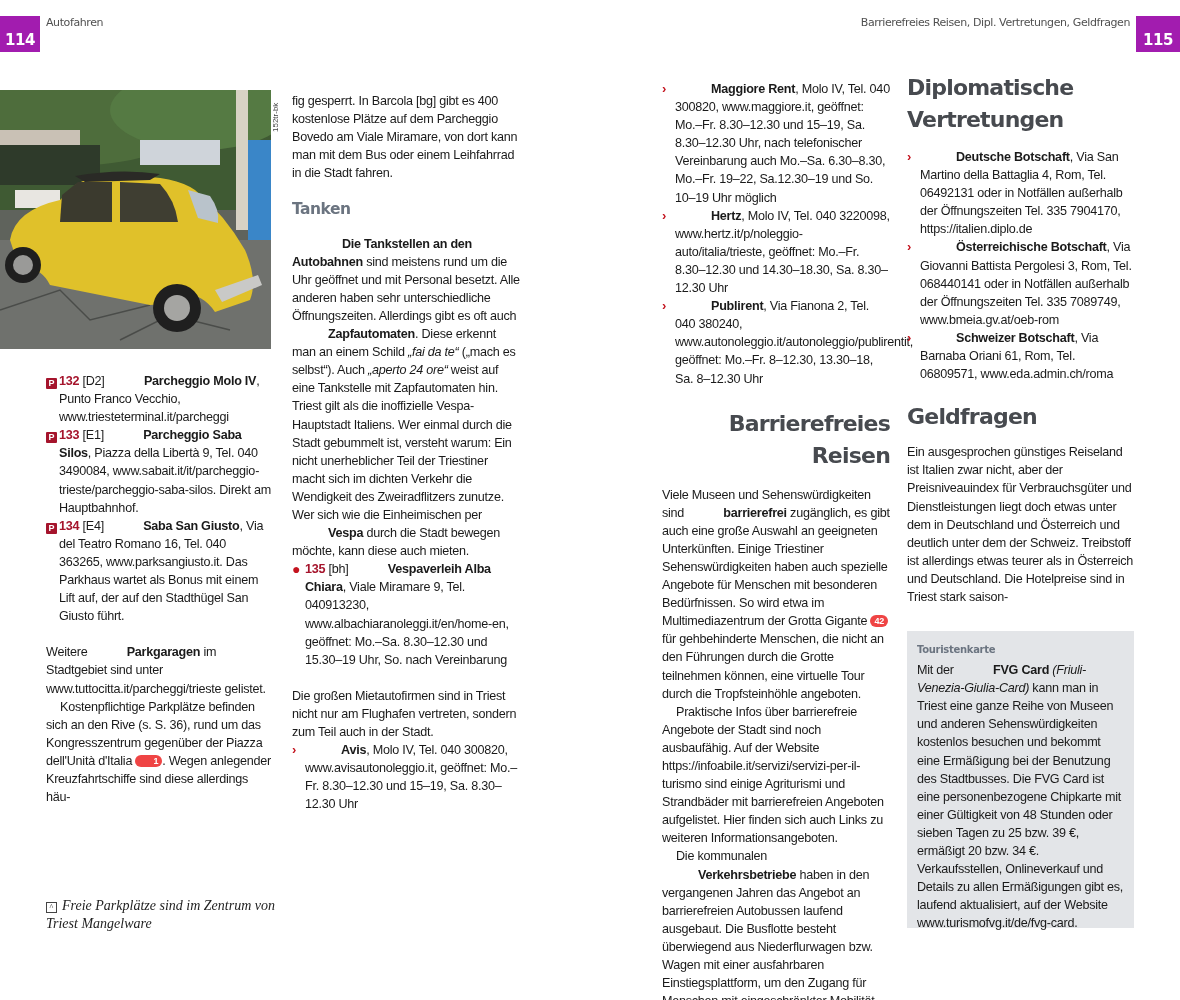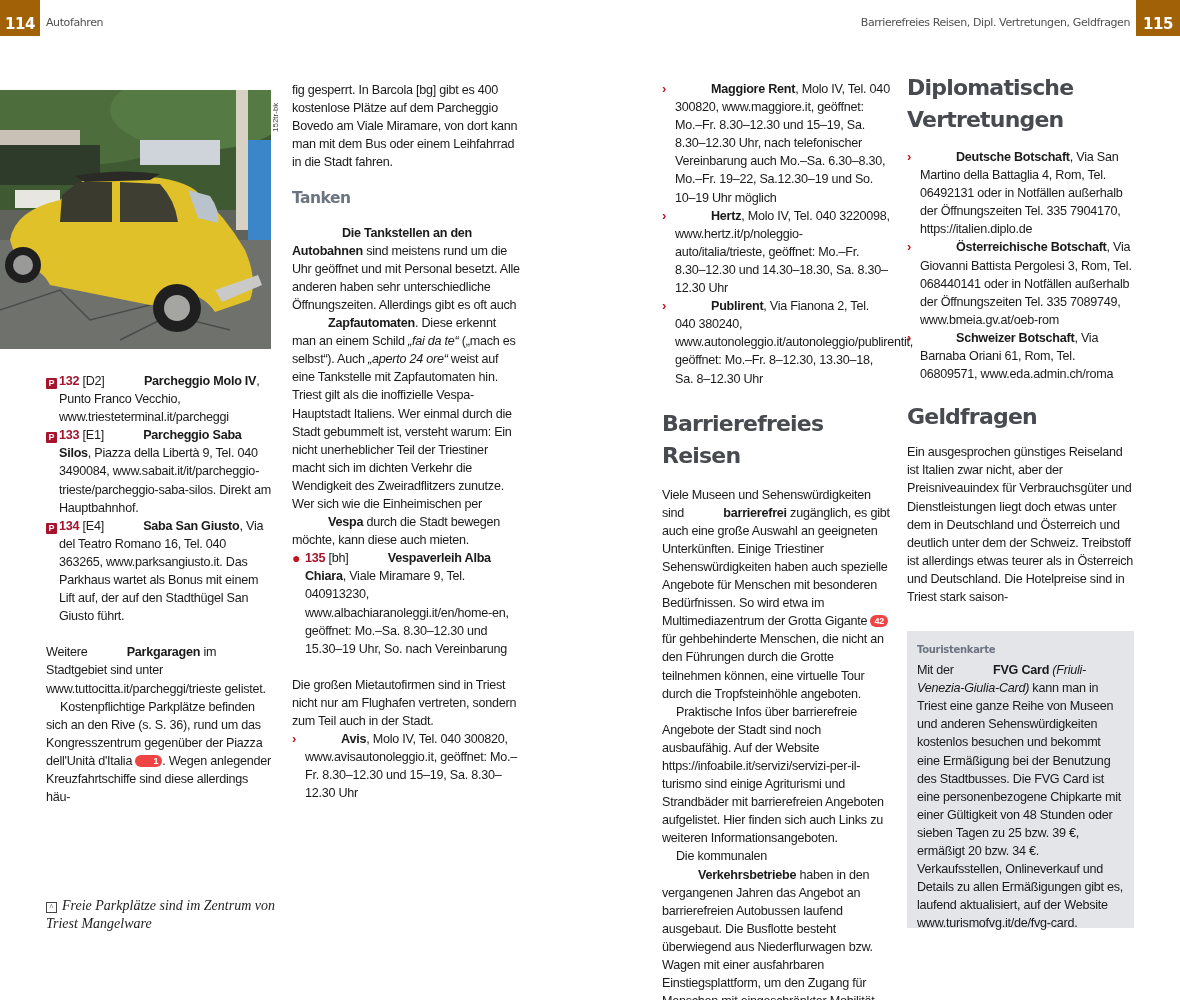--- a/index.html
+++ b/index.html
@@ -1,19 +1,19 @@
 <!DOCTYPE html>
 <html><head>
 <meta charset="utf-8">
 <style>
   * { box-sizing: border-box; margin: 0; padding: 0; }
   html, body { width: 1180px; height: 1000px; background: #ffffff; overflow: hidden; }
   body { position: relative; font-family: "Liberation Sans", sans-serif; color: #1a1a1a; }
 
-  .pagenum { position: absolute; top: 0; width: 40px; height: 36px; background: #a16207; color: #fff;
+  .pagenum { position: absolute; top: 16px; width: 40px; height: 36px; background: #a21caf; color: #fff;
     font-family: "DejaVu Sans", sans-serif; font-size: 15px; font-weight: bold; display: flex; align-items: flex-end;
     padding-bottom: 3px; justify-content: center; letter-spacing: -0.5px; }
   .pagenum.left { left: 0; }
   .pagenum.right { right: 0; width: 44px; }
   .running-head { position: absolute; top: 16px; font-family: "DejaVu Sans", sans-serif; font-size: 11px; color: #505050; letter-spacing: -0.4px; }
   .running-head.left { left: 46px; }
   .running-head.right { right: 50px; }
 
   .col { position: absolute; font-size: 12.6px; line-height: 18.1px; letter-spacing: -0.25px; }
   .col p { margin: 0; }
@@ -91,21 +91,21 @@
   </div>
   <div class="gap"></div>
   <p><span>Weitere </span><b>Parkgaragen</b><span> im Stadtgebiet sind unter www.tuttocitta.it/parcheggi/trieste gelistet.</span></p>
   <p class="indent"><span>Kostenpflichtige Parkplätze befinden sich an den Rive (s. S. 36), rund um das Kongresszentrum gegenüber der Piazza dell'Unità d'Italia </span><span class="pin">1</span><span>. Wegen anlegender Kreuzfahrtschiffe sind diese allerdings häu-</span></p>
 </div>
 
 <div class="caption">
   <span class="cap-icon">^</span><span>Freie Parkplätze sind im Zentrum von Triest Mangelware</span>
 </div>
 
-<div class="col" style="left:292px; top:81px; width:228px;">
+<div class="col" style="left:292px; top:92px; width:228px;">
   <p>fig gesperrt. In Barcola [bg] gibt es 400 kostenlose Plätze auf dem Parcheggio Bovedo am Viale Miramare, von dort kann man mit dem Bus oder einem Leihfahrrad in die Stadt fahren.</p>
   <div class="h2">Tanken</div>
   <p class="indent"><b>Die Tankstellen an den Autobahnen</b><span> sind meistens rund um die Uhr geöffnet und mit Personal besetzt. Alle anderen haben sehr unterschiedliche Öffnungszeiten. Allerdings gibt es oft auch </span><b>Zapfautomaten</b><span>. Diese erkennt man an einem Schild </span><i>„fai da te“</i><span> („mach es selbst“). Auch </span><i>„aperto 24 ore“</i><span> weist auf eine Tankstelle mit Zapfautomaten hin.</span></p>
   <p><span>Triest gilt als die inoffizielle Vespa-Hauptstadt Italiens. Wer einmal durch die Stadt gebummelt ist, versteht warum: Ein nicht unerheblicher Teil der Triestiner macht sich im dichten Verkehr die Wendigkeit des Zweiradflitzers zunutze. Wer sich wie die Einheimischen per </span><b>Vespa</b><span> durch die Stadt bewegen möchte, kann diese auch mieten.</span></p>
   <div class="entry">
     <span class="marker dot-red">●</span><span class="num-red">135</span> <span>[bh]</span> <b>Vespaverleih Alba Chiara</b><span>, Viale Miramare 9, Tel. 040913230, www.albachiaranoleggi.it/en/home-en, geöffnet: Mo.–Sa. 8.30–12.30 und 15.30–19 Uhr, So. nach Vereinbarung</span>
   </div>
   <div class="gap"></div>
   <p>Die großen Mietautofirmen sind in Triest nicht nur am Flughafen vertreten, sondern zum Teil auch in der Stadt.</p>
   <div class="entry">
@@ -116,21 +116,21 @@
 <div class="col" style="left:662px; top:80px; width:228px;">
   <div class="entry">
     <span class="chev">›</span><b>Maggiore Rent</b><span>, Molo IV, Tel. 040 300820, www.maggiore.it, geöffnet: Mo.–Fr. 8.30–12.30 und 15–19, Sa. 8.30–12.30 Uhr, nach telefonischer Vereinbarung auch Mo.–Sa. 6.30–8.30, Mo.–Fr. 19–22, Sa.12.30–19 und So. 10–19 Uhr möglich</span>
   </div>
   <div class="entry">
     <span class="chev">›</span><b>Hertz</b><span>, Molo IV, Tel. 040 3220098, www.hertz.it/p/noleggio-auto/italia/trieste, geöffnet: Mo.–Fr. 8.30–12.30 und 14.30–18.30, Sa. 8.30–12.30 Uhr</span>
   </div>
   <div class="entry">
     <span class="chev">›</span><b>Publirent</b><span>, Via Fianona 2, Tel. 040 380240, www.autonoleggio.it/autonoleggio/publirentit, geöffnet: Mo.–Fr. 8–12.30, 13.30–18, Sa. 8–12.30 Uhr</span>
   </div>
-  <div class="h1" style="margin:20px 0 14px 0;">Barrierefreies Reisen</div>
+  <div class="h1" style="margin:20px 0 14px 0;text-align:right;">Barrierefreies Reisen</div>
   <p><span>Viele Museen und Sehenswürdigkeiten sind </span><b>barrierefrei</b><span> zugänglich, es gibt auch eine große Auswahl an geeigneten Unterkünften. Einige Triestiner Sehenswürdigkeiten haben auch spezielle Angebote für Menschen mit besonderen Bedürfnissen. So wird etwa im Multimediazentrum der Grotta Gigante </span><span class="pin">42</span><span> für gehbehinderte Menschen, die nicht an den Führungen durch die Grotte teilnehmen können, eine virtuelle Tour durch die Tropfsteinhöhle angeboten.</span></p>
   <p class="indent">Praktische Infos über barrierefreie Angebote der Stadt sind noch ausbaufähig. Auf der Website https://infoabile.it/servizi/servizi-per-il-turismo sind einige Agriturismi und Strandbäder mit barrierefreien Angeboten aufgelistet. Hier finden sich auch Links zu weiteren Informationsangeboten.</p>
   <p class="indent"><span>Die kommunalen </span><b>Verkehrsbetriebe</b><span> haben in den vergangenen Jahren das Angebot an barrierefreien Autobussen laufend ausgebaut. Die Busflotte besteht überwiegend aus Niederflurwagen bzw. Wagen mit einer ausfahrbaren Einstiegsplattform, um den Zugang für Menschen mit eingeschränkter Mobilität zu erleichtern.</span></p>
 
 </div>
 
 <div class="col" style="left:907px; top:72px; width:228px;">
   <div class="h1" style="margin:0 0 12px 0; width:150px;">Diplomatische Vertretungen</div>
   <div class="entry">
     <span class="chev">›</span><b>Deutsche Botschaft</b><span>, Via San Martino della Battaglia 4, Rom, Tel. 06492131 oder in Notfällen außerhalb der Öffnungszeiten Tel. 335 7904170, https://italien.diplo.de</span>

